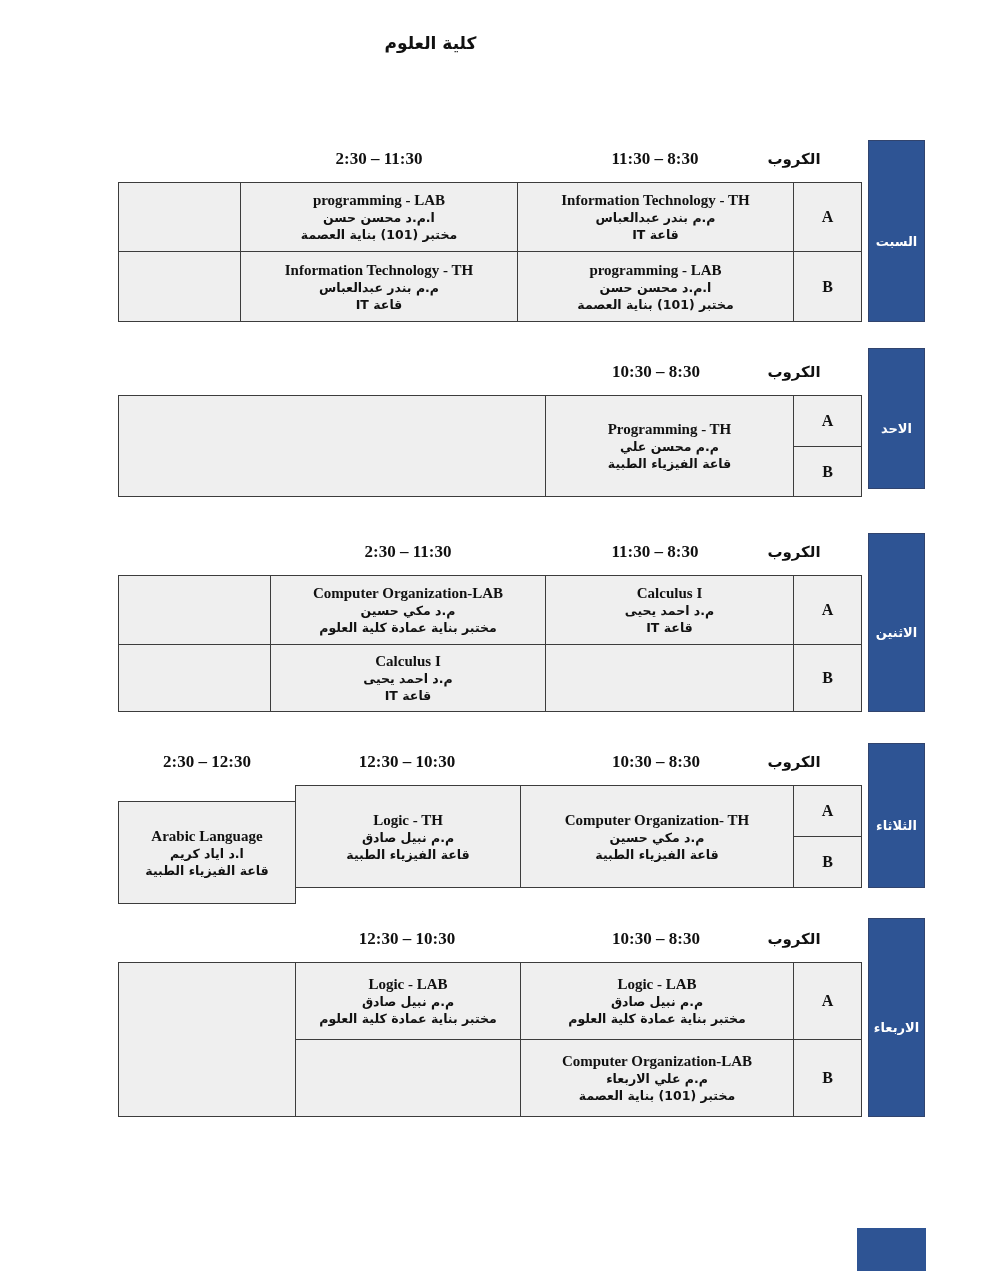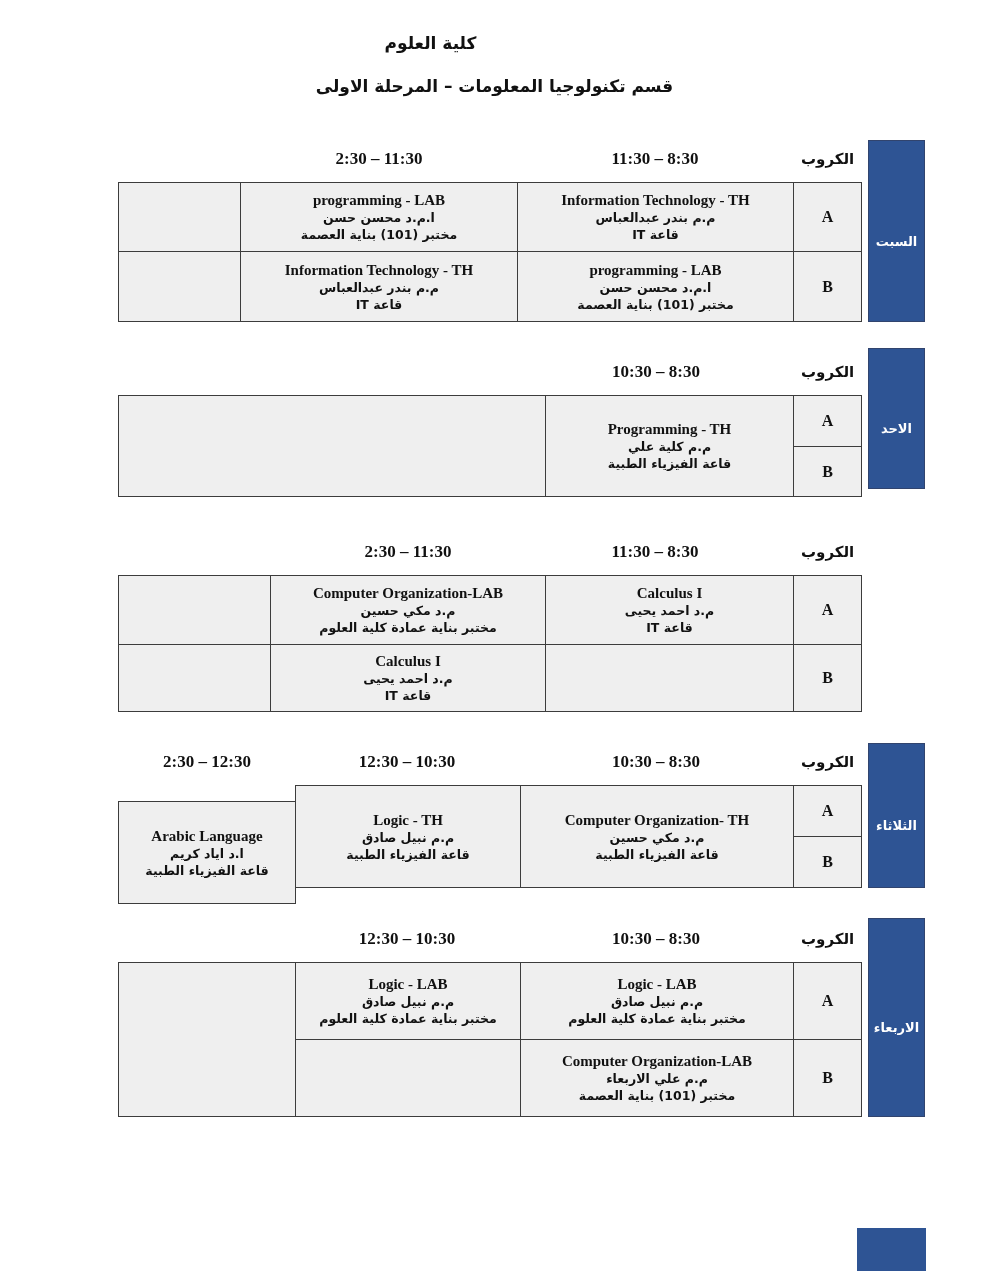--- a/index.html
+++ b/index.html
@@ -7,21 +7,21 @@
         font-family:"Liberation Serif","DejaVu Serif",serif;color:#111;}
   .doc-title{position:absolute;top:33px;left:0;width:861px;text-align:center;
              font-weight:bold;font-size:17px;direction:rtl;
              font-family:"DejaVu Sans","Liberation Sans",sans-serif;}
   .doc-subtitle{position:absolute;top:76px;left:0;width:989px;text-align:center;
              font-weight:bold;font-size:17px;direction:rtl;
              font-family:"DejaVu Sans","Liberation Sans",sans-serif;}
   .section{position:absolute;left:118px;width:807px;}
   .time-label{position:absolute;top:9px;transform:translateX(-50%);white-space:nowrap;
               font-weight:bold;font-size:17px;font-family:"Liberation Serif",serif;}
-  .group-hdr{position:absolute;top:10px;left:683px;width:70px;text-align:left;direction:rtl;
+  .group-hdr{position:absolute;top:10px;left:641px;width:70px;text-align:center;direction:rtl;
              font-weight:bold;font-size:15px;font-family:"DejaVu Sans",sans-serif;}
   .day-band{position:absolute;left:750px;top:0;width:57px;background:#2e5494;
             border:1px solid #31446e;box-sizing:border-box;
             display:flex;align-items:center;justify-content:center;}
   .day-band span{color:#ffffff;font-weight:bold;font-size:13px;direction:rtl;
             font-family:"DejaVu Sans",sans-serif;white-space:nowrap;margin-top:20px;}
   .cell{position:absolute;box-sizing:border-box;background:#efefef;border:1px solid #3c3c3c;
         display:flex;flex-direction:column;align-items:center;justify-content:center;
         text-align:center;line-height:1.35;}
   .c-title{font-weight:bold;font-size:15px;font-family:"Liberation Serif",serif;white-space:nowrap;}
@@ -29,21 +29,20 @@
         font-family:"DejaVu Sans",sans-serif;white-space:nowrap;}
   .grp-letter{font-weight:bold;font-size:16px;font-family:"Liberation Serif",serif;}
   .bottom-box{position:absolute;left:857px;top:1228px;width:69px;height:43px;background:#2e5494;}
 </style>
 </head>
 <body>
 
 <div class="page">
 
   <div class="doc-title">كلية العلوم</div>
-  <div class="doc-subtitle">قسم تكنولوجيا المعلومات – المرحلة الاولى</div>
 
   <div class="section" style="top:140px;height:182px;">
     <div class="time-label" style="left:261px;">2:30 – 11:30</div>
     <div class="time-label" style="left:537px;">11:30 – 8:30</div>
     <div class="group-hdr">الكروب</div>
     <div class="day-band" style="height:182px;">
       <span>السبت</span>
     </div>
     <div class="cell" style="left:0;top:42px;width:123px;height:70px;"></div>
     <div class="cell" style="left:0;top:111px;width:123px;height:71px;"></div>
@@ -77,35 +76,38 @@
 
   <div class="section" style="top:348px;height:149px;">
     <div class="time-label" style="left:538px;top:14px;">10:30 – 8:30</div>
     <div class="group-hdr" style="top:15px;">الكروب</div>
     <div class="day-band" style="height:141px;">
       <span>الاحد</span>
     </div>
     <div class="cell" style="left:0;top:47px;width:428px;height:102px;"></div>
     <div class="cell" style="left:427px;top:47px;width:249px;height:102px;">
       <div class="c-title">Programming - TH</div>
-      <div class="c-ar">م.م كلية علي</div>
+      <div class="c-ar">م.م محسن علي</div>
       <div class="c-ar">قاعة الفيزياء الطبية</div>
     </div>
     <div class="cell" style="left:675px;top:47px;width:69px;height:52px;">
       <span class="grp-letter">A</span>
     </div>
     <div class="cell" style="left:675px;top:98px;width:69px;height:51px;">
       <span class="grp-letter">B</span>
     </div>
   </div>
 
   <div class="section" style="top:533px;height:179px;">
     <div class="time-label" style="left:290px;">2:30 – 11:30</div>
     <div class="time-label" style="left:537px;">11:30 – 8:30</div>
     <div class="group-hdr">الكروب</div>
+    <div class="day-band" style="height:179px;">
+      <span>الاثنين</span>
+    </div>
     <div class="cell" style="left:0;top:42px;width:153px;height:70px;"></div>
     <div class="cell" style="left:0;top:111px;width:153px;height:68px;"></div>
     <div class="cell" style="left:152px;top:42px;width:276px;height:70px;">
       <div class="c-title">Computer Organization-LAB</div>
       <div class="c-ar">م.د مكي حسين</div>
       <div class="c-ar">مختبر بناية عمادة كلية العلوم</div>
     </div>
     <div class="cell" style="left:152px;top:111px;width:276px;height:68px;">
       <div class="c-title">Calculus I</div>
       <div class="c-ar">م.د احمد يحيى</div>

